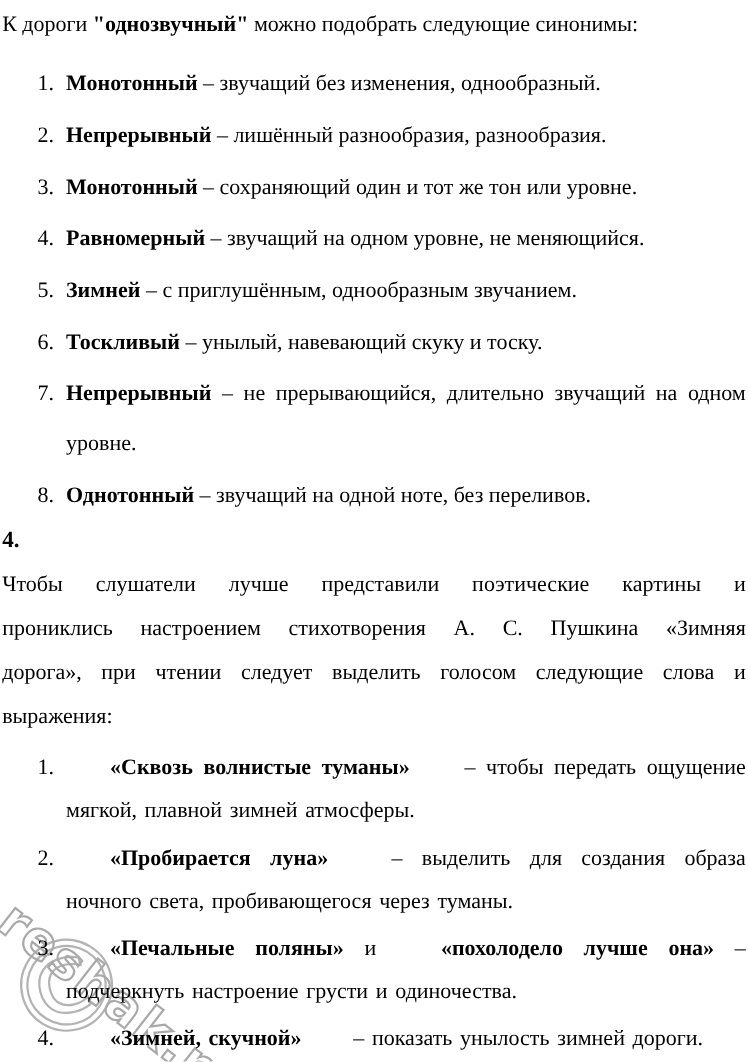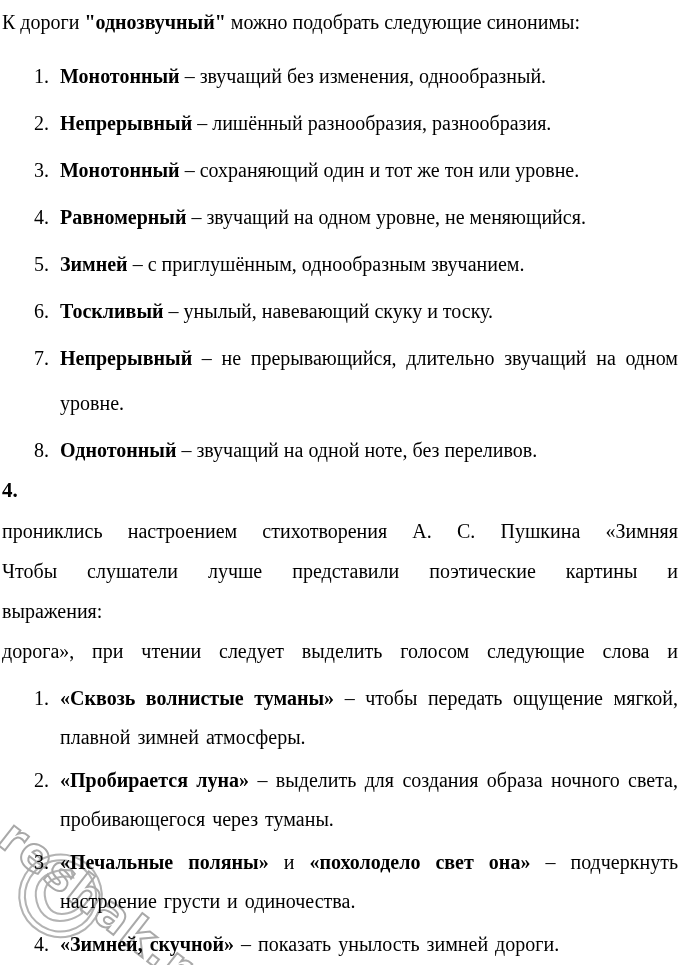--- a/index.html
+++ b/index.html
@@ -47,21 +47,21 @@
     margin-top: 6px;
     font-size: 20px;
   }
   .para .pline {
     line-height: 40px;
     text-align: justify;
   }
   .para .pline.jl { text-align-last: justify; }
   ul.hl { margin-top: 8px; }
   ul.hl li { font-size: 20px; line-height: 39px; margin-bottom: 4px; word-spacing: 2px; }
-  ul.hl li b { font-weight: bold; }
+  ul.hl li b { font-weight: bold; margin-left: 40px; }
 
   .watermark {
     position: absolute;
     left: 0; top: 795px;
     width: 200px; height: 170px;
     z-index: 0;
     pointer-events: none;
     font-family: "DejaVu Sans", "Liberation Sans", sans-serif;
   }
   .wm-text {
@@ -105,26 +105,26 @@
     <li><span class="num">4.</span><b>Равномерный</b><span> – звучащий на одном уровне, не меняющийся.</span></li>
     <li><span class="num">5.</span><b>Зимней</b><span> – с приглушённым, однообразным звучанием.</span></li>
     <li><span class="num">6.</span><b>Тоскливый</b><span> – унылый, навевающий скуку и тоску.</span></li>
     <li><span class="num">7.</span><b>Непрерывный</b><span> – не прерывающийся, длительно звучащий на одном уровне.</span></li>
     <li><span class="num">8.</span><b>Однотонный</b><span> – звучащий на одной ноте, без переливов.</span></li>
   </ul>
 
   <div class="heading">4.</div>
 
   <div class="para">
+    <div class="pline jl">Чтобы слушатели лучше представили поэтические картины и</div>
     <div class="pline jl">прониклись настроением стихотворения А. С. Пушкина «Зимняя</div>
-    <div class="pline jl">Чтобы слушатели лучше представили поэтические картины и</div>
+    <div class="pline jl">дорога», при чтении следует выделить голосом следующие слова и</div>
     <div class="pline">выражения:</div>
-    <div class="pline jl">дорога», при чтении следует выделить голосом следующие слова и</div>
   </div>
 
   <ul class="numlist hl">
     <li><span class="num">1.</span><b>«Сквозь волнистые туманы»</b><span></span><b></b><span> – чтобы передать ощущение мягкой, плавной зимней атмосферы.</span></li>
     <li><span class="num">2.</span><b>«Пробирается луна»</b><span></span><b></b><span> – выделить для создания образа ночного света, пробивающегося через туманы.</span></li>
-    <li><span class="num">3.</span><b>«Печальные поляны»</b><span> и </span><b>«похолодело свет она»</b><span> – подчеркнуть настроение грусти и одиночества.</span></li>
+    <li><span class="num">3.</span><b>«Печальные поляны»</b><span> и </span><b>«похолодело лучше она»</b><span> – подчеркнуть настроение грусти и одиночества.</span></li>
     <li><span class="num">4.</span><b>«Зимней, скучной»</b><span></span><b></b><span> – показать унылость зимней дороги.</span></li>
   </ul>
 
 </div>
 
 </body></html>

